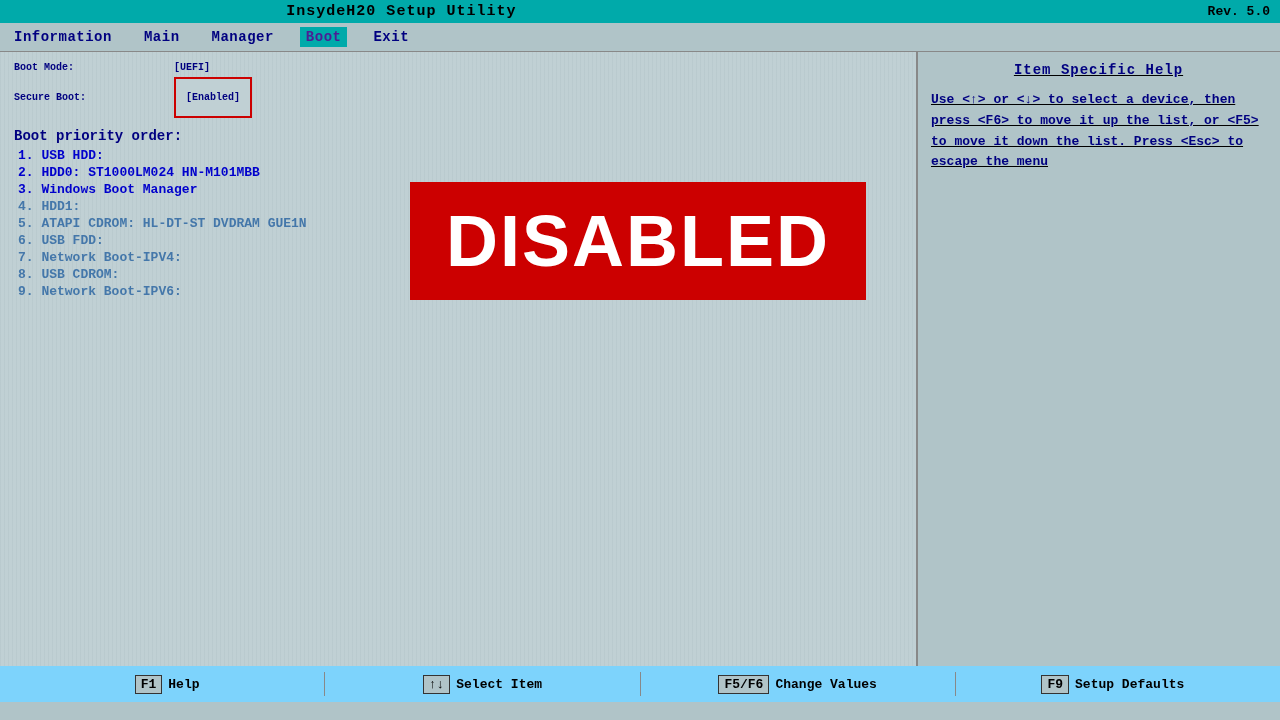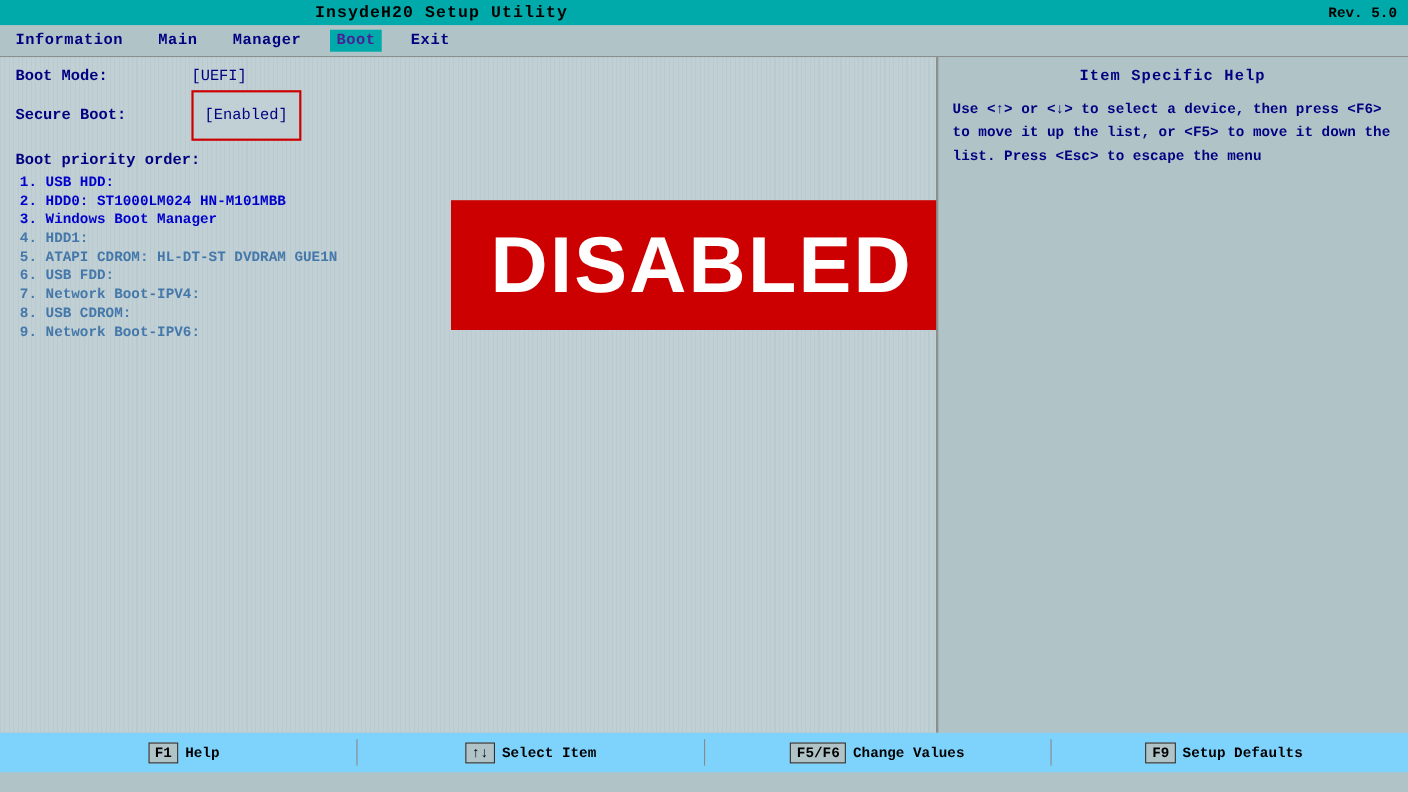--- a/index.html
+++ b/index.html
@@ -95,32 +95,32 @@
 
     #content-inner {
       position: relative;
       z-index: 2;
     }
 
     .bios-row {
       display: flex;
       align-items: center;
       margin-bottom: 4px;
-      font-size: 14px;
+      font-size: 10px;
     }
 
     .bios-label {
       color: #000080;
       font-weight: bold;
       min-width: 160px;
     }
 
     .bios-value {
       color: #000080;
-      font-weight: normal;
+      font-weight: bold;
     }
 
     .bios-value.highlighted {
       border: 2px solid #cc0000;
       padding: 13px 10px;
       background: #c0d0d4;
       color: #000080;
     }
 
     
@@ -157,25 +157,26 @@
       font-size: 72px;
       font-weight: 900;
       font-family: Arial, sans-serif;
       padding: 18px 36px;
       z-index: 10;
       letter-spacing: 2px;
     }
 
     
     #help-panel {
-      width: 429px;
+      width: 364px;
       background: #b0c4c8;
       border-left: 1px solid #888;
       padding: 10px 14px;
       position: relative;
+      text-decoration: underline;
     }
 
     #help-title {
       text-align: center;
       color: #000080;
       font-size: 14px;
       font-weight: bold;
       margin-bottom: 12px;
       letter-spacing: 1px;
     }

